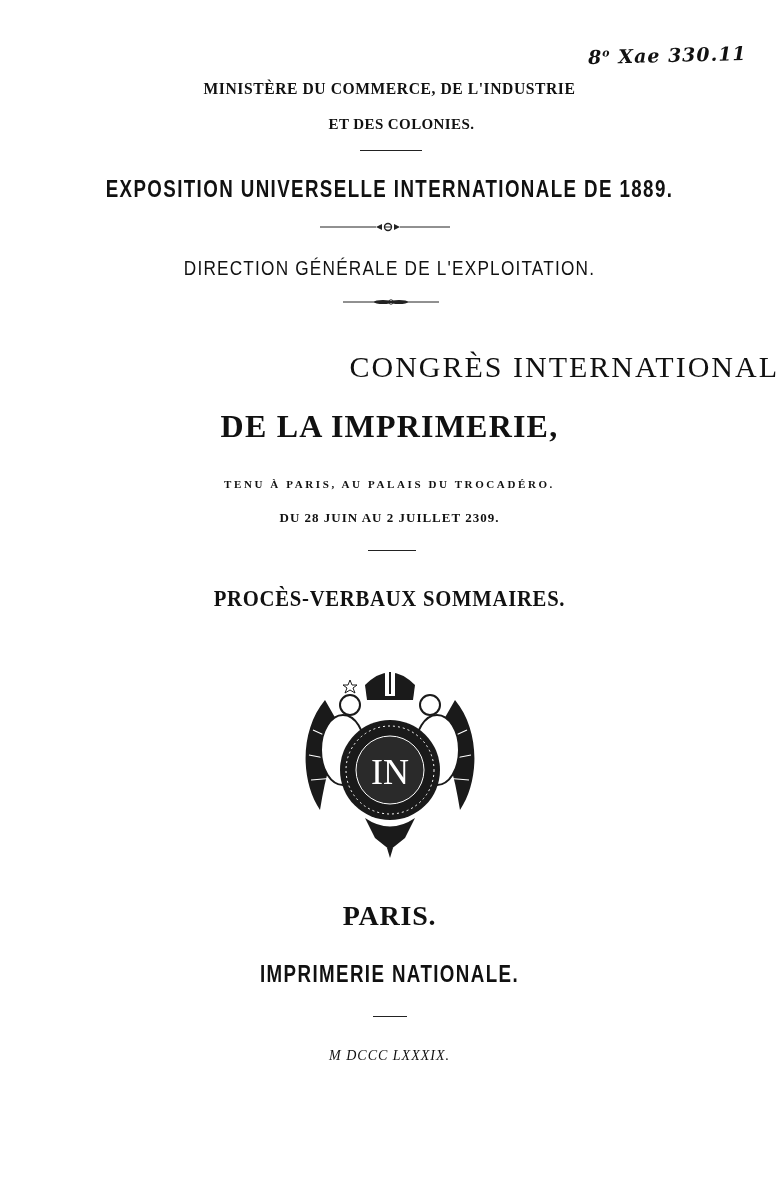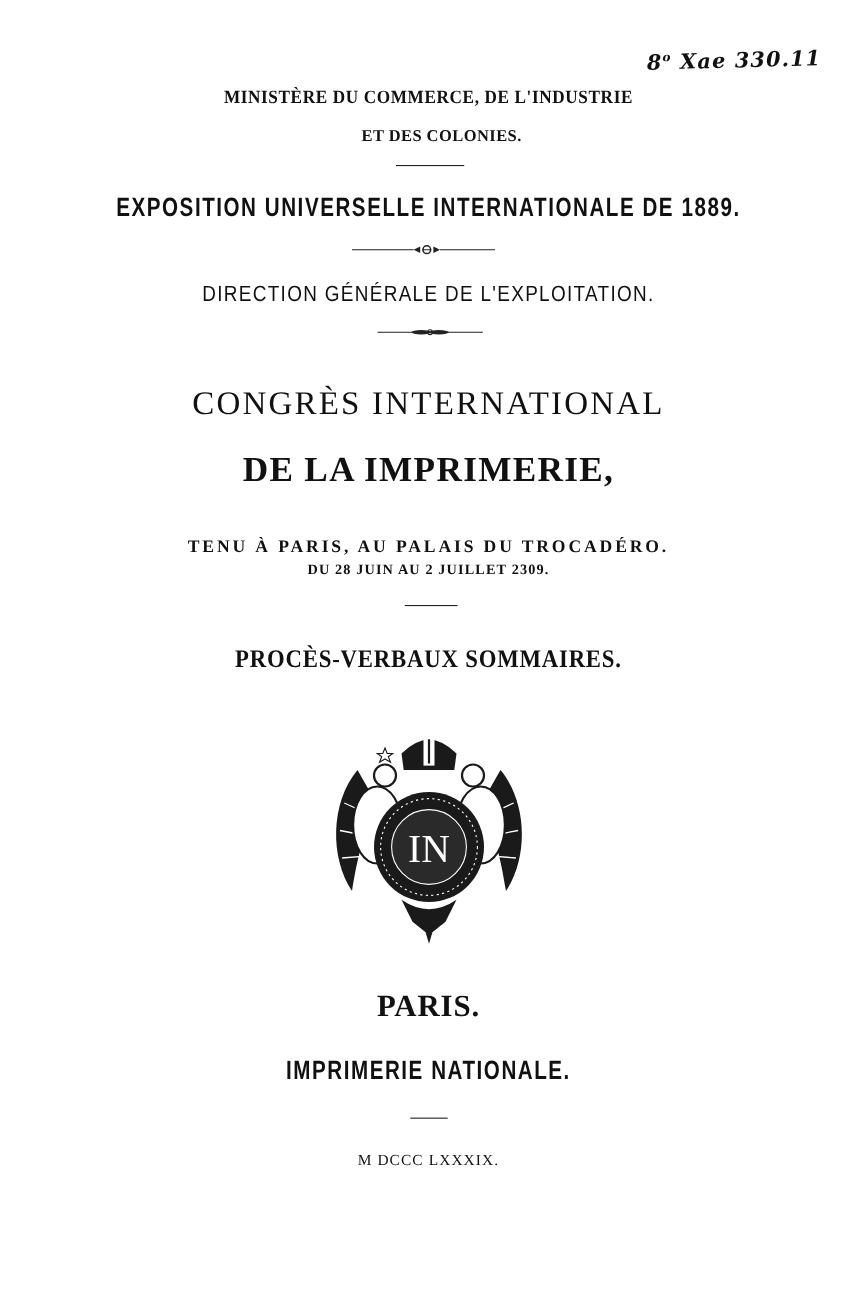--- a/index.html
+++ b/index.html
@@ -8,28 +8,28 @@
     .shelf { position: absolute; left: 588px; top: 44px; font-family: "DejaVu Serif", serif; font-style: italic; font-size: 19px; font-weight: bold; letter-spacing: 1px; transform: rotate(-1.5deg); }
     .shelf sup { font-size: 11px; }
     .bold { font-weight: bold; }
     .cond { font-family: "Liberation Sans Narrow", "Liberation Sans", sans-serif; font-weight: bold; transform: scaleX(0.78); transform-origin: center; }
     .rule { position: absolute; height: 1px; background: #222; }
     .orn { position: absolute; }
     #l1 { top: 79px; font-size: 17px; letter-spacing: 0.6px; transform: scaleX(0.92); }
     #l2 { top: 116px; font-size: 15px; letter-spacing: 0.4px; margin-left: 12px; }
     #l3 { top: 175px; font-size: 24px; letter-spacing: 1.8px; }
     #l4 { top: 257px; font-size: 20px; letter-spacing: 1.4px; }
-    #l5 { top: 350px; font-size: 30px; letter-spacing: 2px; }
+    #l5 { top: 350px; font-size: 30px; letter-spacing: 2px; text-align: right; }
     #l6 { top: 408px; font-size: 32px; letter-spacing: 1.2px; font-weight: bold; }
-    #l7 { top: 489px; font-size: 16px; letter-spacing: 2.6px; font-weight: bold; }
+    #l7 { top: 478px; font-size: 11px; letter-spacing: 2.6px; font-weight: bold; }
     #l8 { top: 510px; font-size: 13px; letter-spacing: 1px; font-weight: bold; }
     #l9 { top: 586px; font-size: 23px; letter-spacing: 0.8px; font-weight: bold; transform: scaleX(0.9); }
     #l10 { top: 900px; font-size: 28px; letter-spacing: 0.8px; font-weight: bold; }
     #l11 { top: 960px; font-size: 24px; letter-spacing: 1.8px; }
-    #l12 { top: 1048px; font-size: 14px; letter-spacing: 1px; }
+    #l12 { top: 1048px; font-size: 14px; letter-spacing: 1px; font-style: italic; }
     .seal { position: absolute; left: 295px; top: 660px; width: 190px; height: 200px; }
   </style>
 </head>
 <body>
 
 <div class="shelf"><span>8</span><sup>o</sup><span> Xae 330.11</span></div>
 
 <div id="l1" class="line bold">MINISTÈRE DU COMMERCE, DE L'INDUSTRIE</div>
 <div id="l2" class="line bold">ET DES COLONIES.</div>
 <div class="rule" style="left:360px; top:150px; width:62px;"></div>

